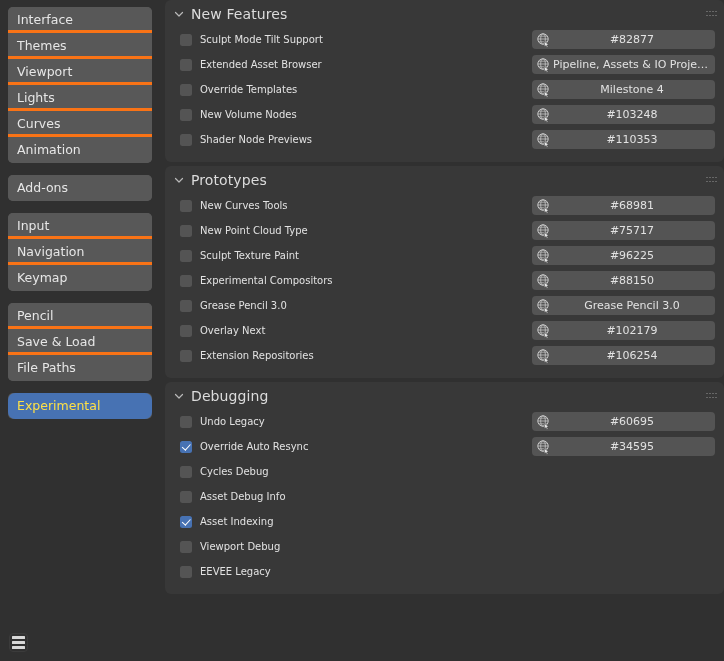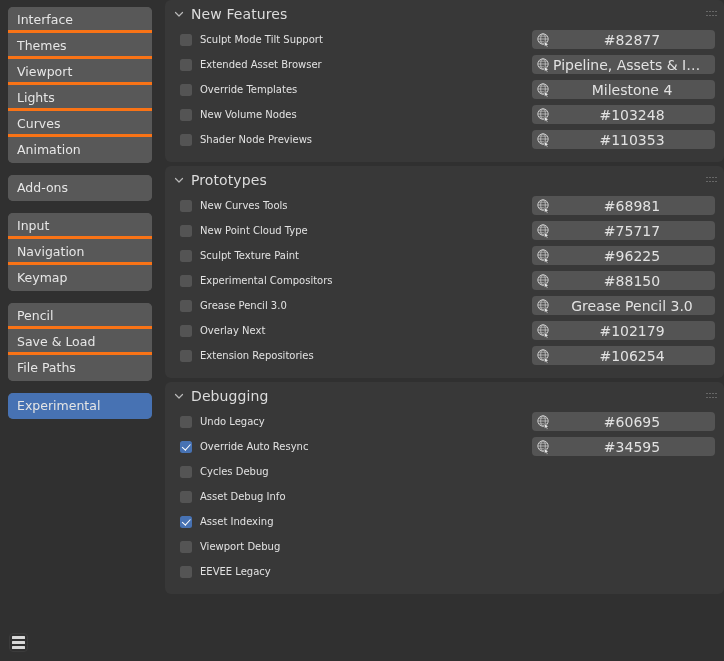--- a/index.html
+++ b/index.html
@@ -44,22 +44,23 @@
     background: #585858;
     border-bottom: 3px solid #f97316;
     white-space: nowrap;
     overflow: hidden;
     cursor: pointer;
     user-select: none;
   }
   .nav-item:last-child { border-bottom: none; }
   .nav-item.selected {
     background: #4772b3;
-    color: #e5e5e5;
+    color: #fde047;
     border-bottom: none;
+    border-radius: 7px;
   }
   .nav-group.single { margin-bottom: 12px; }
 
   
   #main {
     position: absolute;
     left: 165px; top: 0;
     width: 559px;
     height: 600px;
     padding: 0;
@@ -171,21 +172,21 @@
 
   .globe {
     flex: none;
     width: 16px; height: 16px;
     margin-left: 4px;
   }
 
   .url-text {
     flex: 1;
     text-align: center;
-    font-size: 14px;
+    font-size: 11px;
     color: #e2e2e2;
     white-space: nowrap;
     overflow: hidden;
     text-overflow: ellipsis;
     padding-right: 4px;
     padding-left: 1px;
     user-select: none;
   }
 
   

